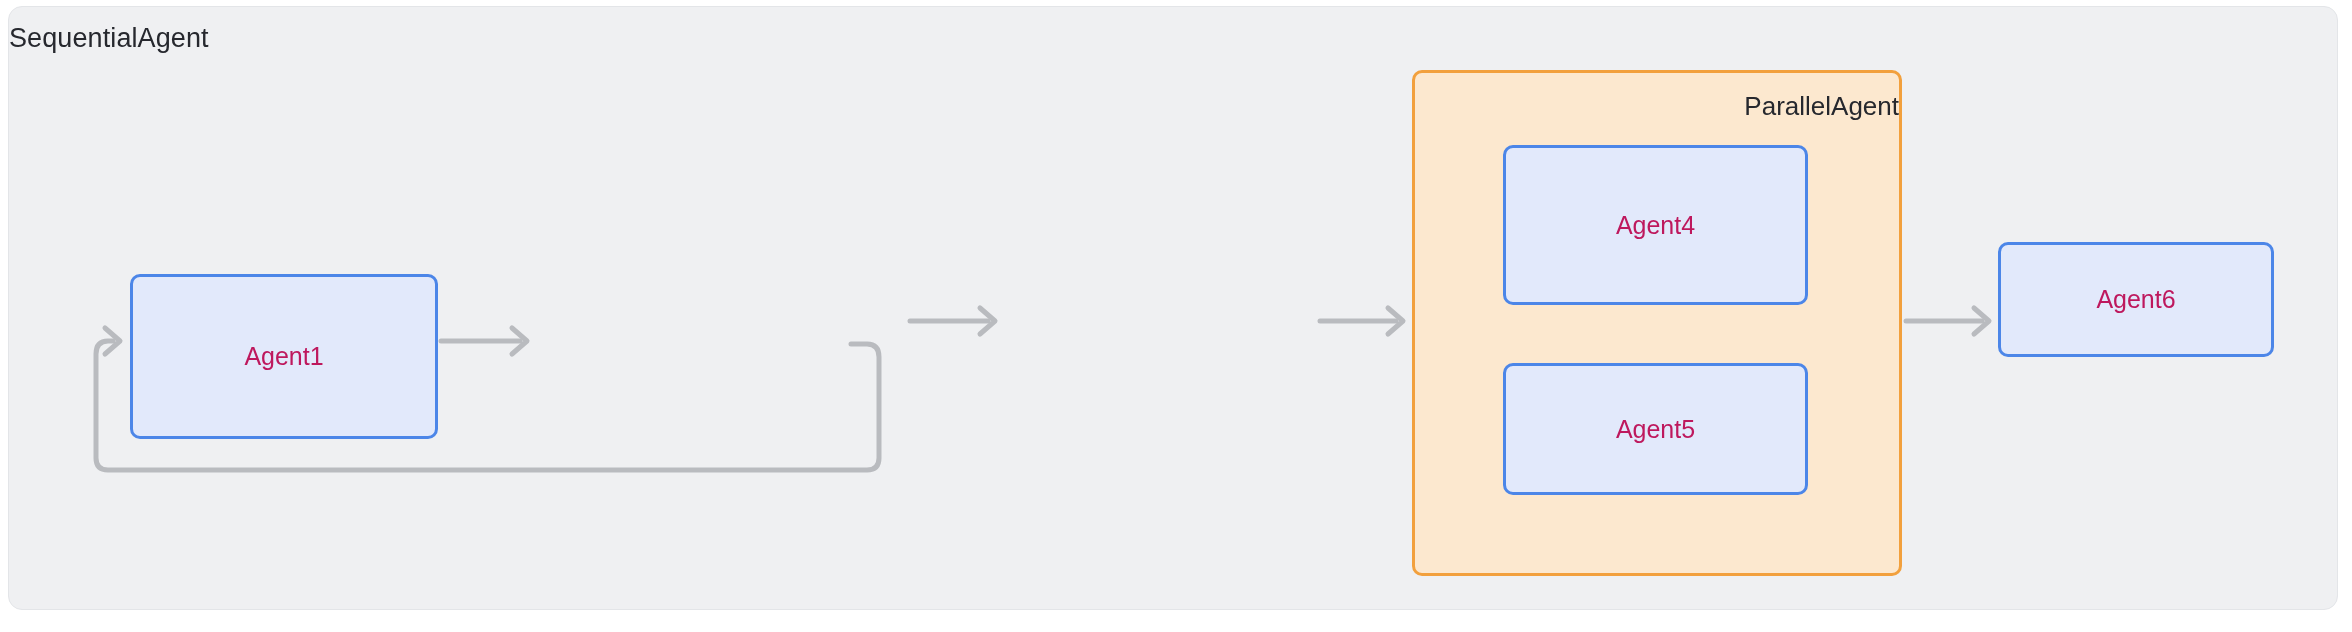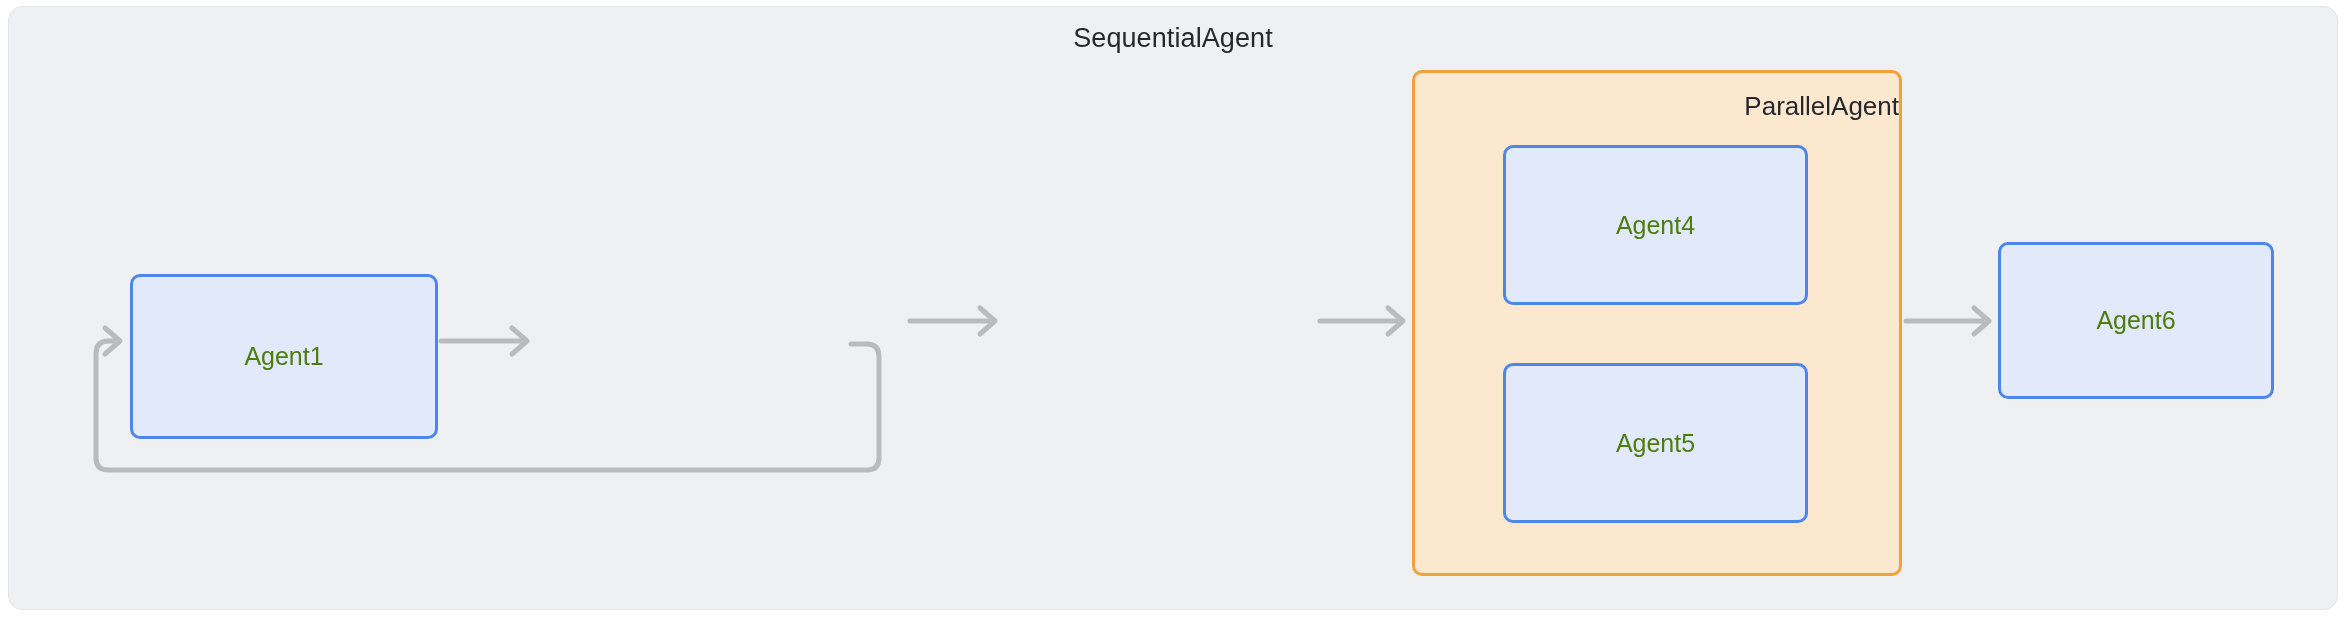--- a/index.html
+++ b/index.html
@@ -27,21 +27,21 @@
     background: #eff0f2;
     border: 1.5px solid #e3e5e8;
     border-radius: 14px;
     box-sizing: border-box;
   }
   .seq-title {
     position: absolute;
     left: 0;
     top: 16px;
     width: 100%;
-    text-align: center;
+    text-align: left;
     font-size: 27px;
     color: #26282e;
     letter-spacing: 0.1px;
   }
   
   .group-box {
     position: absolute;
     background: #fce8cf;
     border: 3px solid #f2a03d;
     border-radius: 10px;
@@ -78,29 +78,29 @@
   .agent-node {
     position: absolute;
     background: #e2e9fb;
     border: 3px solid #4c86e8;
     border-radius: 10px;
     box-sizing: border-box;
     display: flex;
     align-items: center;
     justify-content: center;
     font-size: 25px;
-    color: #4d7c0f;
+    color: #be185d;
     text-align: right;
   }
   #agent1 { left: 130px;  top: 258px; width: 308px; height: 165px; margin-top: 16px; }
   #agent2 { left: 534px;  top: 258px; width: 314px; height: 165px; }
   #agent3 { left: 1005px; top: 242px; width: 312px; height: 157px; }
   #agent4 { left: 1503px; top: 145px; width: 305px; height: 160px; }
-  #agent5 { left: 1503px; top: 363px; width: 305px; height: 160px; }
-  #agent6 { left: 1998px; top: 242px; width: 276px; height: 157px; }
+  #agent5 { left: 1503px; top: 363px; width: 305px; height: 132px; }
+  #agent6 { left: 1998px; top: 242px; width: 276px; height: 115px; }
 
   
   #connectors {
     position: absolute;
     left: 0;
     top: 0;
     width: 2352px;
     height: 632px;
     pointer-events: none;
   }

